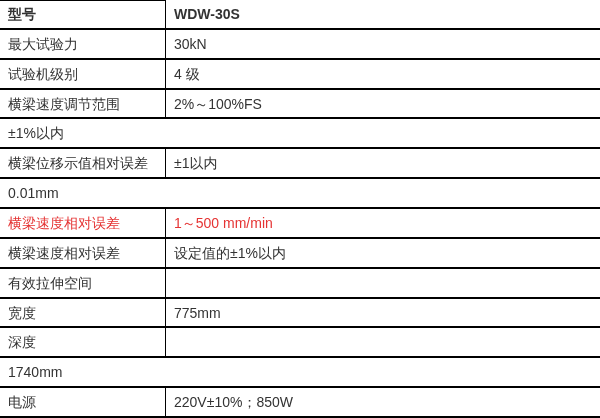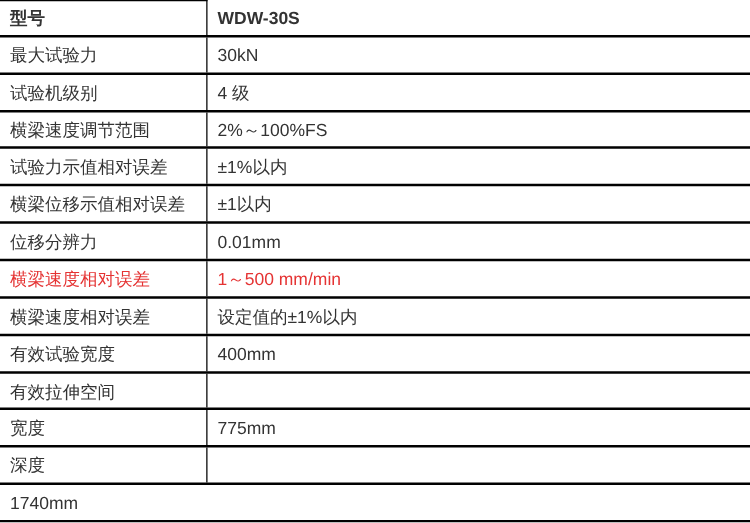--- a/index.html
+++ b/index.html
@@ -74,60 +74,58 @@
     <div class="td label">试验机级别</div>
     <div class="td value">4 级</div>
   </div>
 
   <div class="tr">
     <div class="td label">横梁速度调节范围</div>
     <div class="td value">2%～100%FS</div>
   </div>
 
   <div class="tr">
-    <div class="td label">试验力示值相对误差</div>
     <div class="td value">±1%以内</div>
   </div>
 
   <div class="tr">
     <div class="td label">横梁位移示值相对误差</div>
     <div class="td value">±1以内</div>
   </div>
 
   <div class="tr">
-    <div class="td label">位移分辨力</div>
     <div class="td value">0.01mm</div>
   </div>
 
   <div class="tr highlight">
     <div class="td label">横梁速度相对误差</div>
     <div class="td value">1～500 mm/min</div>
   </div>
 
   <div class="tr">
     <div class="td label">横梁速度相对误差</div>
     <div class="td value">设定值的±1%以内</div>
   </div>
 
-  <div class="tr">
-    <div class="td label">有效试验宽度</div>
-    <div class="td value">400mm</div>
-  </div>
 
   <div class="tr">
     <div class="td label">有效拉伸空间</div>
   </div>
 
   <div class="tr">
     <div class="td label">宽度</div>
     <div class="td value">775mm</div>
   </div>
 
   <div class="tr">
     <div class="td label">深度</div>
   </div>
 
   <div class="tr">
     <div class="td value">1740mm</div>
   </div>
 
+  <div class="tr">
+    <div class="td label">电源</div>
+    <div class="td value">220V±10%；850W</div>
+  </div>
 
 </div>
 
 </body></html>

